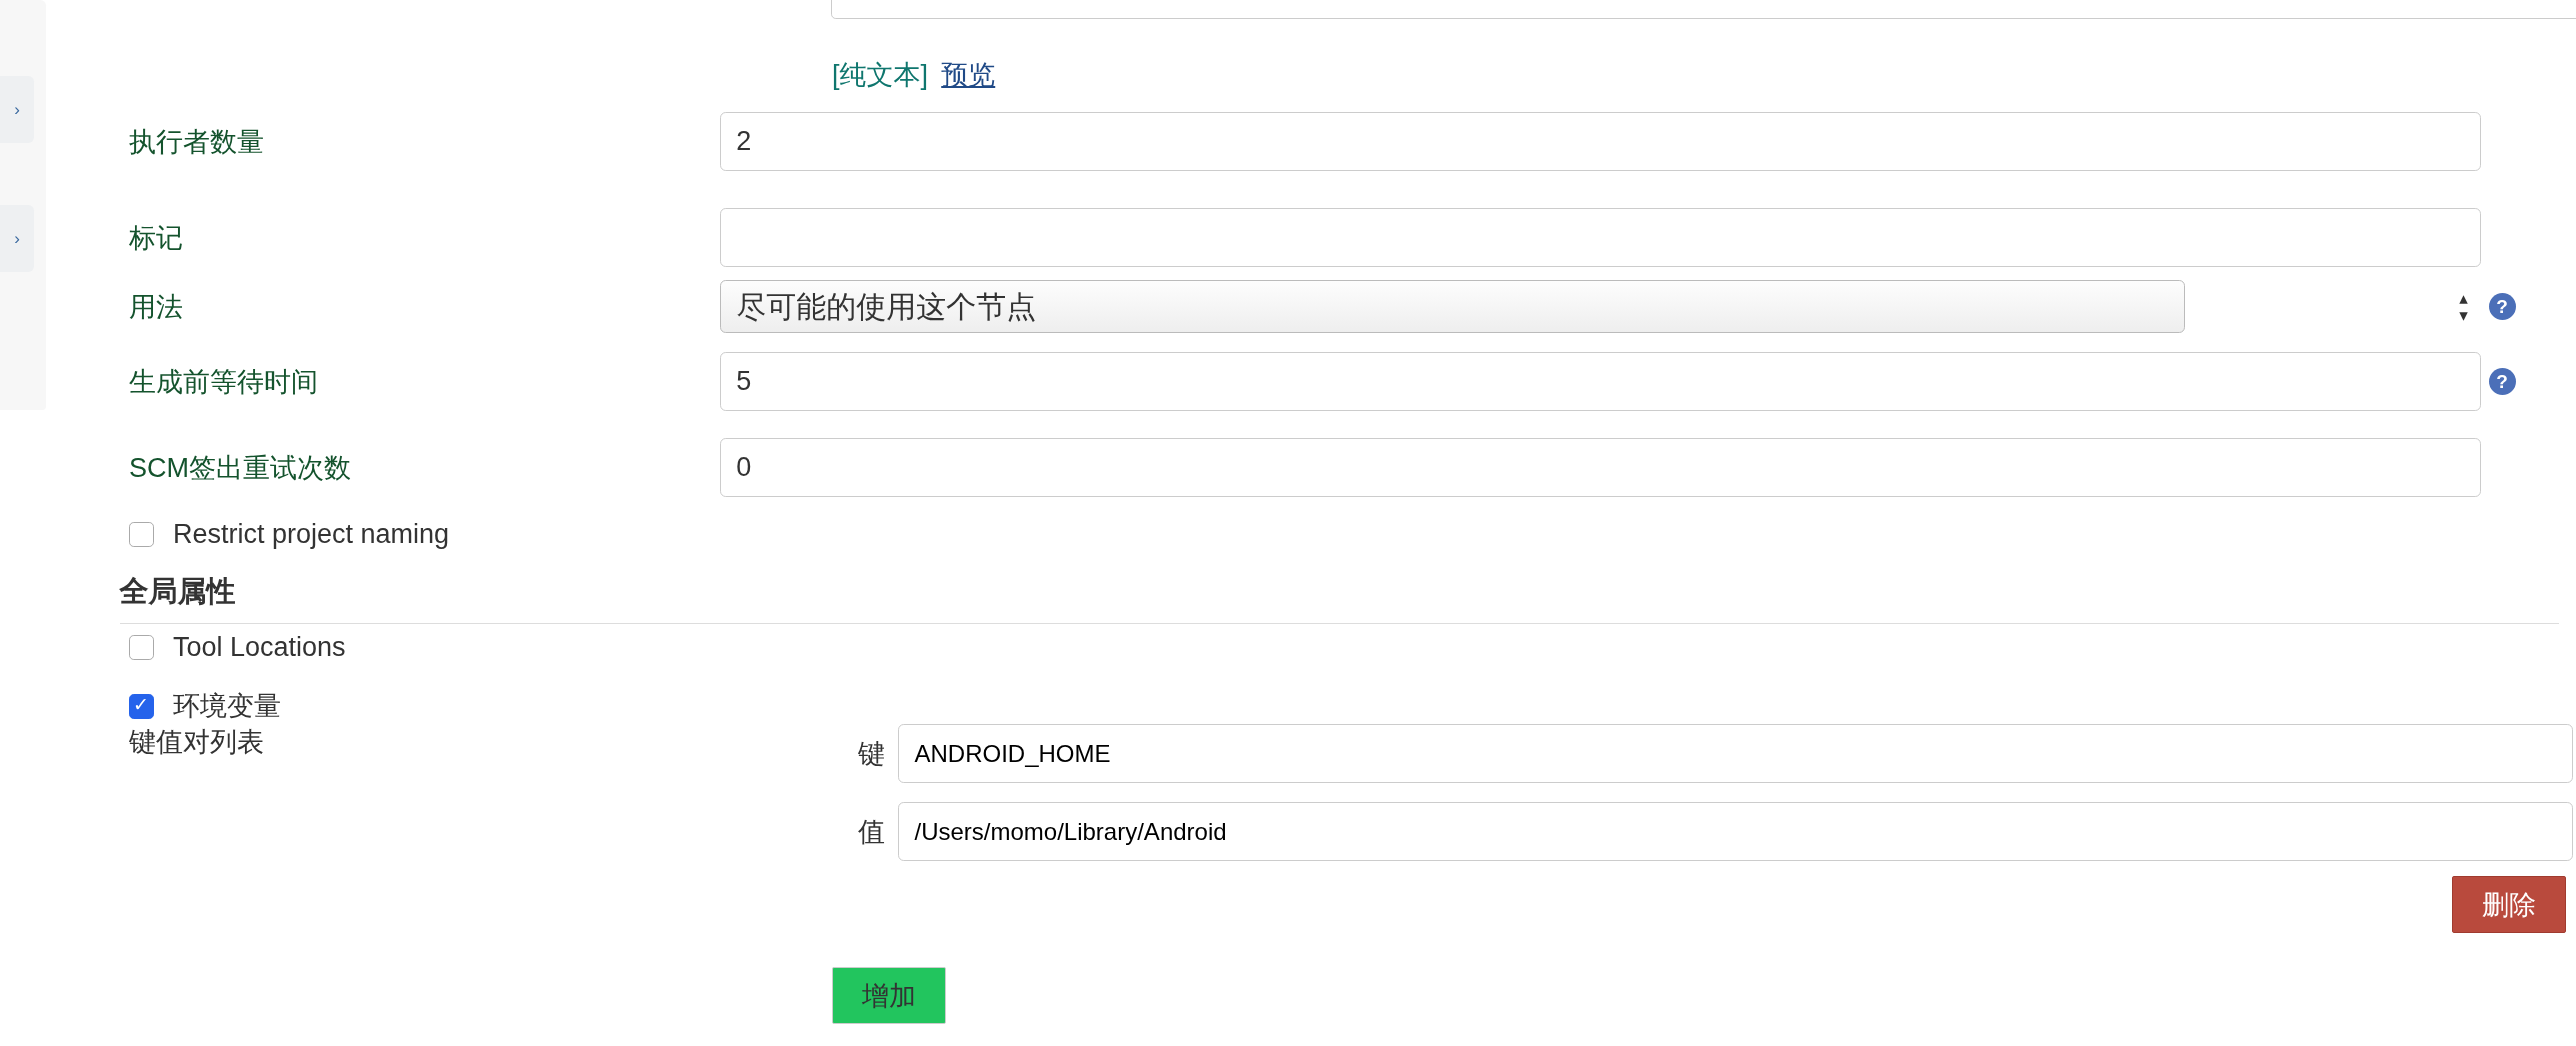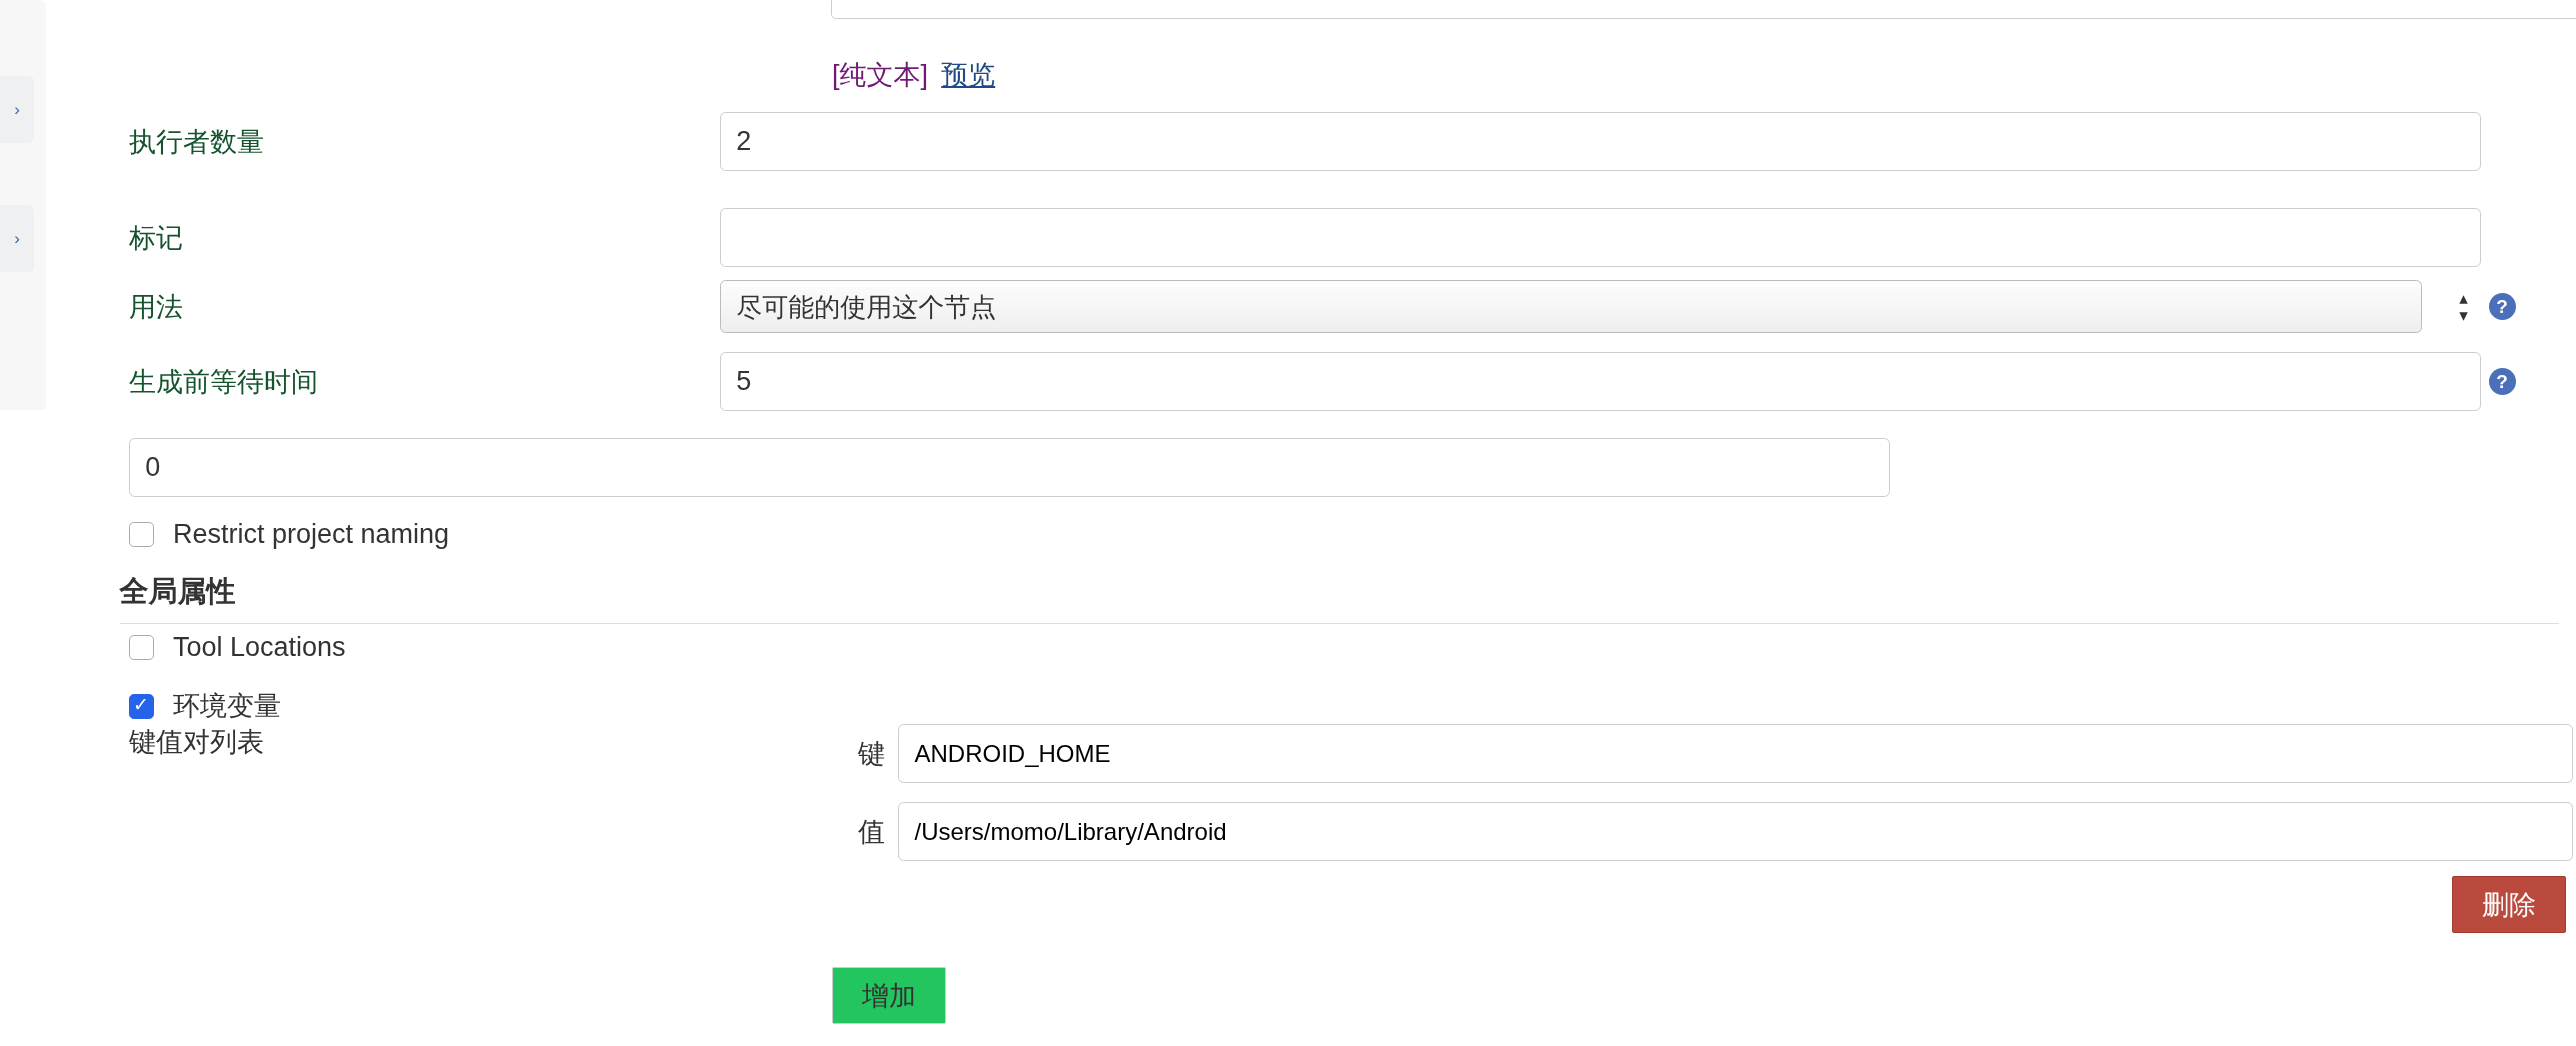--- a/index.html
+++ b/index.html
@@ -64,21 +64,21 @@
     resize: both;
     overflow: auto;
   }
 
   .preview-row {
     position: absolute;
     left: 703px;
     top: 57px;
     font-size: 27px;
   }
-  .preview-row .plain { color: #701a75; }
+  .preview-row .plain { color: #0f766e; }
   .preview-row .link { color: #204a87; text-decoration: underline; cursor: pointer; margin-left: 5.7px; }
 
   .field-row {
     position: absolute;
     left: 0;
     width: 2439px;
     display: flex;
     align-items: center;
   }
   .field-label {
@@ -96,26 +96,26 @@
     width: 1761px;
     height: 59px;
     border: 1px solid #ccc;
     border-radius: 5.7px;
     padding: 0 15.2px;
     font-size: 27px;
     background: #fff;
     color: #333;
   }
   select.sel-input {
-    width: 1702px;
+    width: 1465px;
     height: 53px;
     border: 1px solid #bbb;
     border-radius: 5.7px;
     padding: 0 15.2px;
-    font-size: 26px;
+    font-size: 30px;
     background: linear-gradient(to bottom, #fdfdfd, #eeeeee);
     color: #333;
     appearance: none;
     -webkit-appearance: none;
     position: relative;
   }
   .select-wrap {
     position: relative;
     width: 1761px;
   }
@@ -306,20 +306,21 @@
 
   <div class="field-row row-wait">
     <div class="field-label">生成前等待时间</div>
     <div class="field-input-wrap">
       <input type="text" class="text-input" value="5" style="">
       <span class="help-icon">?</span>
     </div>
   </div>
 
   <div class="field-row row-scm">
+    <div class="field-label">SCM签出重试次数</div>
     <div class="field-input-wrap">
       <input type="text" class="text-input" value="0" style="">
     </div>
   </div>
 
   <div class="checkbox-row cb-restrict">
     <input type="checkbox" class="styled" style="">
     <span>Restrict project naming</span>
   </div>
 

